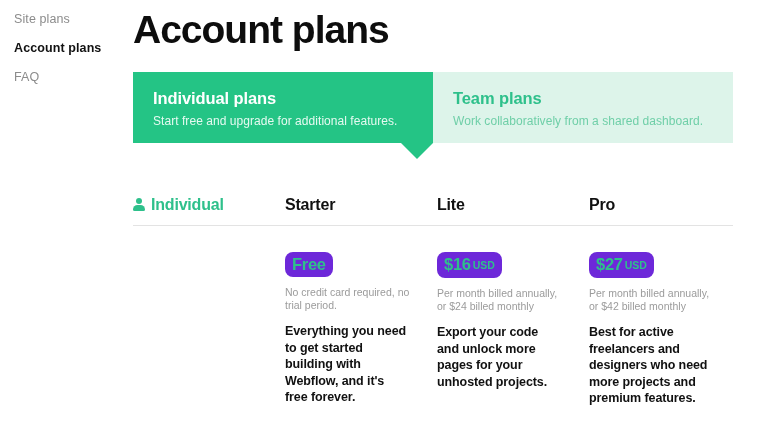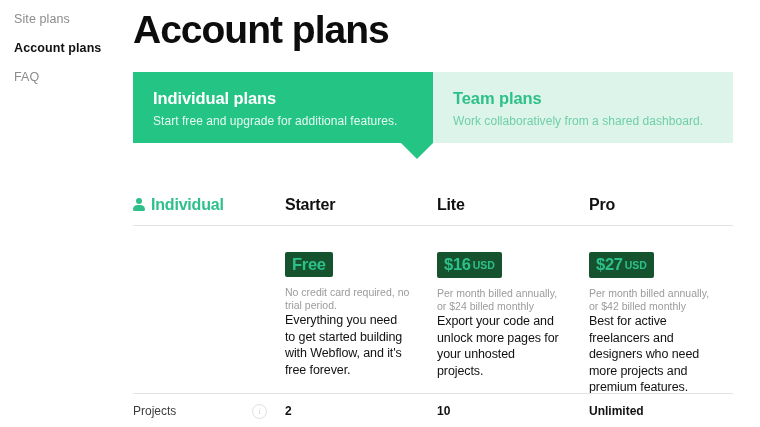--- a/index.html
+++ b/index.html
@@ -168,24 +168,24 @@
     color: #111111;
     letter-spacing: -0.2px;
   }
 
   .plan-body-row {
     display: flex;
     padding-top: 26px;
   }
   .price-badge {
     display: inline-block;
-    background: #14532d;
+    background: #6d28d9;
     color: #2ec08b;
     padding: 3px 7px 4px 7px;
-    border-radius: 2px;
+    border-radius: 8px;
     font-weight: bold;
     font-size: 16.5px;
     line-height: 18px;
     letter-spacing: -0.3px;
     white-space: nowrap;
   }
   .price-badge .cur {
     font-size: 10.5px;
     font-weight: bold;
     letter-spacing: 0;
@@ -195,22 +195,23 @@
   .price-note {
     font-size: 10.5px;
     line-height: 13px;
     color: #9b9b9b;
     margin-top: 9px;
     width: 128px;
   }
   .plan-desc {
     font-size: 12.5px;
     line-height: 16.5px;
-    font-weight: normal;
+    font-weight: bold;
     color: #111111;
+    margin-top: 11px;
     width: 124px;
     letter-spacing: -0.1px;
   }
 
   
   #feature-section {
     position: absolute;
     left: 0;
     top: 393px;
     width: 600px;
@@ -318,25 +319,14 @@
       </div>
 
       <div class="col-plan last">
         <div class="price-badge"><span>$27</span><span class="cur">USD</span></div>
         <div class="price-note">Per month billed annually, or $42 billed monthly</div>
         <div class="plan-desc">Best for active freelancers and designers who need more projects and premium features.</div>
       </div>
     </div>
   </div>
 
-  <div id="feature-section">
-    <div class="feature-row">
-      <div class="feature-label-cell">
-        <span class="feature-label">Projects</span>
-        <span class="info-icon">i</span>
-      </div>
-      <div class="feature-val">2</div>
-      <div class="feature-val">10</div>
-      <div class="feature-val last">Unlimited</div>
-    </div>
-  </div>
 
 </main>
 
 </body></html>

